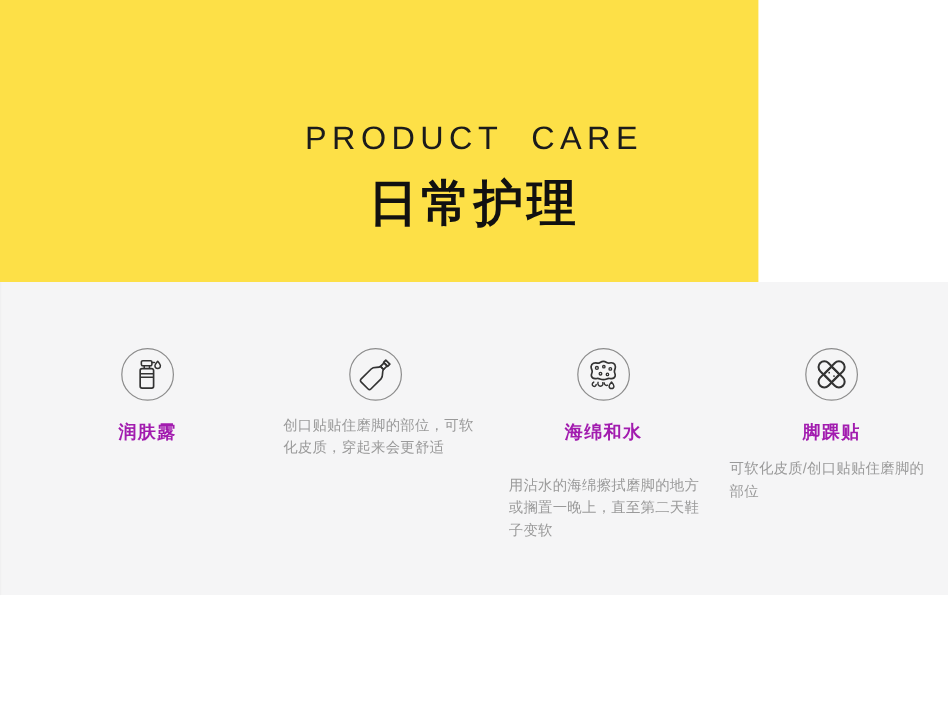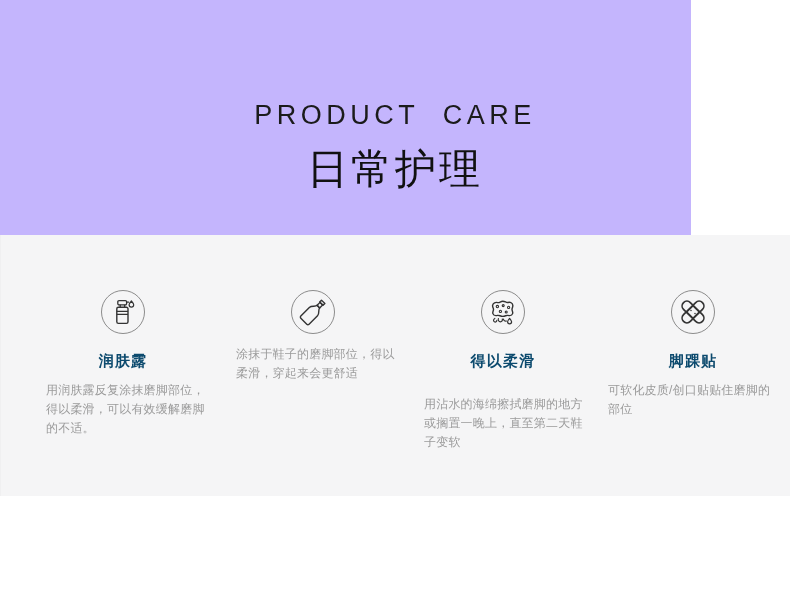--- a/index.html
+++ b/index.html
@@ -18,23 +18,23 @@
     width: 790px;
     height: 592px;
     background: #ffffff;
   }
 
   
   .header {
     position: absolute;
     top: 0;
     left: 0;
-    width: 691px;
+    width: 632px;
     height: 235px;
-    background: #c4b5fd;
+    background: #fde047;
   }
   .title-en {
     position: absolute;
     top: 99px;
     left: 0;
     width: 790px;
     text-align: center;
     font-size: 27px;
     font-weight: 400;
     letter-spacing: 4.5px;
@@ -42,21 +42,21 @@
     line-height: 32px;
     white-space: pre;
   }
   .title-cn {
     position: absolute;
     top: 144px;
     left: 0;
     width: 790px;
     text-align: center;
     font-size: 41px;
-    font-weight: 400;
+    font-weight: 700;
     letter-spacing: 3px;
     color: #111111;
     line-height: 50px;
     white-space: pre;
   }
 
   
   .panel {
     position: absolute;
     top: 235px;
@@ -97,21 +97,21 @@
   }
   .icon-wrap svg {
     display: block;
   }
 
   .card-heading {
     margin-top: 16px;
     text-align: center;
     font-size: 15px;
     font-weight: 700;
-    color: #0c4a6e;
+    color: #a21caf;
     letter-spacing: 1.2px;
     line-height: 20px;
   }
   .card-body {
     margin-top: 10px;
     font-size: 12px;
     color: #9a9a9a;
     line-height: 19px;
     letter-spacing: 0.2px;
     text-align: left;
@@ -154,38 +154,37 @@
             <path d="M20.2 15.8 v2.4 M24.6 15.8 v2.4" fill="none" stroke="#333333" stroke-width="1.3"></path>
 
             <path d="M18.4 18.2 h8.0 a1.6 1.6 0 0 1 1.6 1.6 v13.0 a1.6 1.6 0 0 1 -1.6 1.6 h-8.0 a1.6 1.6 0 0 1 -1.6 -1.6 v-13.0 a1.6 1.6 0 0 1 1.6 -1.6 z" fill="none" stroke="#333333" stroke-width="1.4" stroke-linejoin="round"></path>
 
             <path d="M16.8 22.4 h11.2 M16.8 25.4 h11.2" fill="none" stroke="#333333" stroke-width="1.2"></path>
 
             <path d="M31.4 12.0 c1.6 1.9 2.3 2.9 2.3 3.8 a2.3 2.3 0 0 1 -4.6 0 c0 -0.9 0.7 -1.9 2.3 -3.8 z" fill="none" stroke="#333333" stroke-width="1.2" stroke-linejoin="round"></path>
           </svg>
         </div>
         <div class="card-heading">润肤露</div>
-        <div class="card-body">用润肤露反复涂抹磨脚部位，得以柔滑，可以有效缓解磨脚的不适。</div>
       </div>
 
       <div class="card card-1">
         <div class="icon-wrap">
           <svg width="46" height="46" viewBox="0 0 46 46" aria-hidden="true">
             <circle cx="23" cy="23" r="21.5" fill="none" stroke="#8c8c8c" stroke-width="1"></circle>
             <g transform="rotate(45 23 23)">
 
               <path d="M20.6 8.6 h4.8 v2.6 h-4.8 z" fill="none" stroke="#333333" stroke-width="1.4" stroke-linejoin="round"></path>
 
               <path d="M21.2 11.2 h3.6 v4.2 h-3.6 z" fill="none" stroke="#333333" stroke-width="1.4" stroke-linejoin="round"></path>
 
               <path d="M21.2 15.4 c0 2.6 -4.0 3.6 -4.0 7.0 v12.0 a1.6 1.6 0 0 0 1.6 1.6 h8.4 a1.6 1.6 0 0 0 1.6 -1.6 v-12.0 c0 -3.4 -4.0 -4.4 -4.0 -7.0 z" fill="none" stroke="#333333" stroke-width="1.4" stroke-linejoin="round"></path>
             </g>
           </svg>
         </div>
-        <div class="card-body">涂抹于鞋子的磨脚部位，得以柔滑，穿起来会更舒适</div>
+        <div class="card-body">创口贴贴住磨脚的部位，可软化皮质，穿起来会更舒适</div>
       </div>
 
       <div class="card card-2">
         <div class="icon-wrap">
           <svg width="46" height="46" viewBox="0 0 46 46" aria-hidden="true">
             <circle cx="23" cy="23" r="21.5" fill="none" stroke="#8c8c8c" stroke-width="1"></circle>
 
             <path d="M12.6 16.4 c0.4 -2.6 3.0 -3.4 5.2 -2.8 c1.8 0.5 2.6 -1.4 5.0 -1.4 c2.4 0 3.4 1.8 5.2 1.3 c2.2 -0.6 4.6 0.3 4.8 2.9 c0.2 2.0 -0.8 2.6 -0.8 4.2 c0 1.6 1.2 2.2 0.6 4.0 c-0.6 1.8 -2.8 2.2 -4.6 1.8 c-1.9 -0.4 -2.6 1.0 -5.2 1.0 c-2.6 0 -3.4 -1.4 -5.3 -1.0 c-1.8 0.4 -4.0 0 -4.6 -1.8 c-0.6 -1.8 0.6 -2.4 0.6 -4.0 c0 -1.6 -1.1 -2.2 -0.9 -4.2 z" fill="none" stroke="#333333" stroke-width="1.4" stroke-linejoin="round"></path>
 
             <circle cx="17.4" cy="17.6" r="1.2" fill="none" stroke="#333333" stroke-width="1.1"></circle>
@@ -193,21 +192,21 @@
             <circle cx="28.6" cy="18.4" r="1.1" fill="none" stroke="#333333" stroke-width="1.1"></circle>
             <circle cx="20.4" cy="22.4" r="1.1" fill="none" stroke="#333333" stroke-width="1.1"></circle>
             <circle cx="26.2" cy="23.0" r="1.0" fill="none" stroke="#333333" stroke-width="1.1"></circle>
 
             <path d="M14.8 29.4 c-1.4 0.8 -1.8 2.6 -0.4 3.4 c1.2 0.7 2.4 -0.2 2.4 -1.4" fill="none" stroke="#333333" stroke-width="1.2" stroke-linecap="round"></path>
             <path d="M18.4 29.6 c-0.6 1.6 0.4 3.2 2.0 3.2 c1.5 0 2.4 -1.4 1.9 -2.8" fill="none" stroke="#333333" stroke-width="1.2" stroke-linecap="round"></path>
             <path d="M23.4 30.0 c0.2 1.6 1.6 2.6 3.0 2.0" fill="none" stroke="#333333" stroke-width="1.2" stroke-linecap="round"></path>
             <path d="M29.6 29.4 c1.4 1.7 2.0 2.6 2.0 3.4 a2.0 2.0 0 0 1 -4.0 0 c0 -0.8 0.6 -1.7 2.0 -3.4 z" fill="none" stroke="#333333" stroke-width="1.2" stroke-linejoin="round"></path>
           </svg>
         </div>
-        <div class="card-heading">得以柔滑</div>
+        <div class="card-heading">海绵和水</div>
         <div class="card-body">用沾水的海绵擦拭磨脚的地方或搁置一晚上，直至第二天鞋子变软</div>
       </div>
 
       <div class="card card-3">
         <div class="icon-wrap">
           <svg width="46" height="46" viewBox="0 0 46 46" aria-hidden="true">
             <circle cx="23" cy="23" r="21.5" fill="none" stroke="#8c8c8c" stroke-width="1"></circle>
 
             <g transform="rotate(45 23 23)">
               <rect x="9.6" y="18.2" width="26.8" height="9.6" rx="4.8" ry="4.8" fill="none" stroke="#333333" stroke-width="1.7"></rect>

